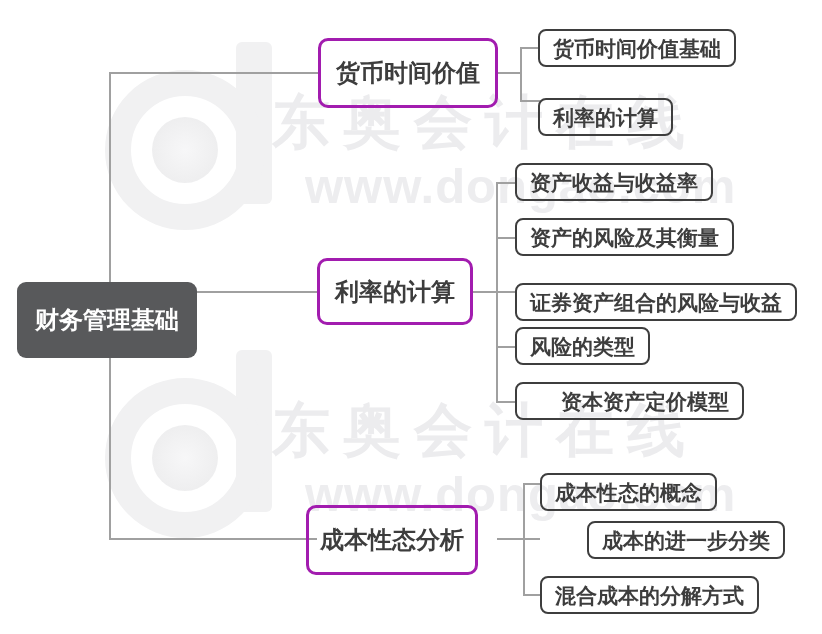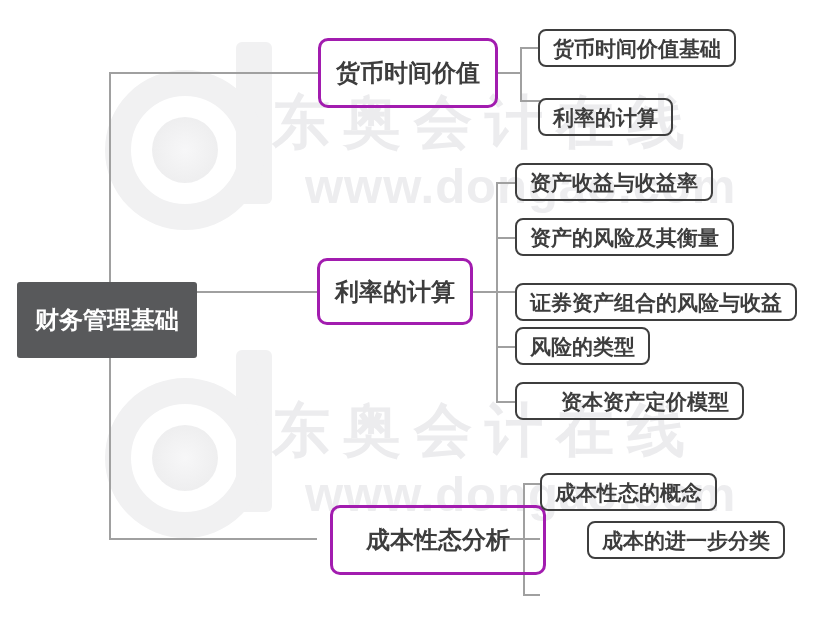--- a/index.html
+++ b/index.html
@@ -37,21 +37,21 @@
   
   .ln{position:absolute;background:#a0a0a0;z-index:1;}
   
   .node{
     position:absolute;z-index:2;box-sizing:border-box;
     display:flex;align-items:center;justify-content:center;
     white-space:nowrap;line-height:1;
   }
   .root{
     background:#58595b;color:#ffffff;
-    border-radius:3px;font-size:24px;font-weight:bold;
+    border-radius:9px;font-size:24px;font-weight:bold;
   }
   .branch{
     background:transparent;color:#3d3d3d;
     border:3px solid #a21caf;border-radius:10px;
     font-size:24px;font-weight:bold;
   }
   .leaf{
     background:transparent;color:#3d3d3d;
     border:2px solid #3e3e3e;border-radius:8px;
     height:38px;padding:0 13px;
@@ -103,27 +103,28 @@
   <div class="ln" style="left:523px;top:483px;width:17px;height:2px;"></div>
   <div class="ln" style="left:523px;top:538px;width:17px;height:2px;"></div>
   <div class="ln" style="left:523px;top:594px;width:17px;height:2px;"></div>
 
   <div class="node root" style="left:17px;top:282px;width:180px;height:76px;">财务管理基础</div>
 
   <div class="node branch" style="left:318px;top:38px;width:180px;height:70px;">货币时间价值</div>
 
   <div class="node branch" style="left:317px;top:258px;width:156px;height:67px;">利率的计算</div>
 
-  <div class="node branch" style="left:330px;top:505px;width:216px;height:70px;">成本性态分析</div>
+  <div class="node branch" style="left:306px;top:505px;width:172px;height:70px;">成本性态分析</div>
 
   <div class="node leaf" style="left:538px;top:29px;">货币时间价值基础</div>
   <div class="node leaf" style="left:538px;top:82px;margin-top:16px;">利率的计算</div>
 
   <div class="node leaf" style="left:515px;top:163px;">资产收益与收益率</div>
   <div class="node leaf" style="left:515px;top:218px;">资产的风险及其衡量</div>
   <div class="node leaf" style="left:515px;top:283px;">证券资产组合的风险与收益</div>
   <div class="node leaf" style="left:515px;top:327px;">风险的类型</div>
   <div class="node leaf" style="left:515px;top:382px;padding-left:44px;">资本资产定价模型</div>
 
   <div class="node leaf" style="left:540px;top:473px;">成本性态的概念</div>
   <div class="node leaf" style="left:540px;top:521px;margin-left:47px;">成本的进一步分类</div>
+  <div class="node leaf" style="left:540px;top:576px;">混合成本的分解方式</div>
 
 </div>
 
 </body></html>

